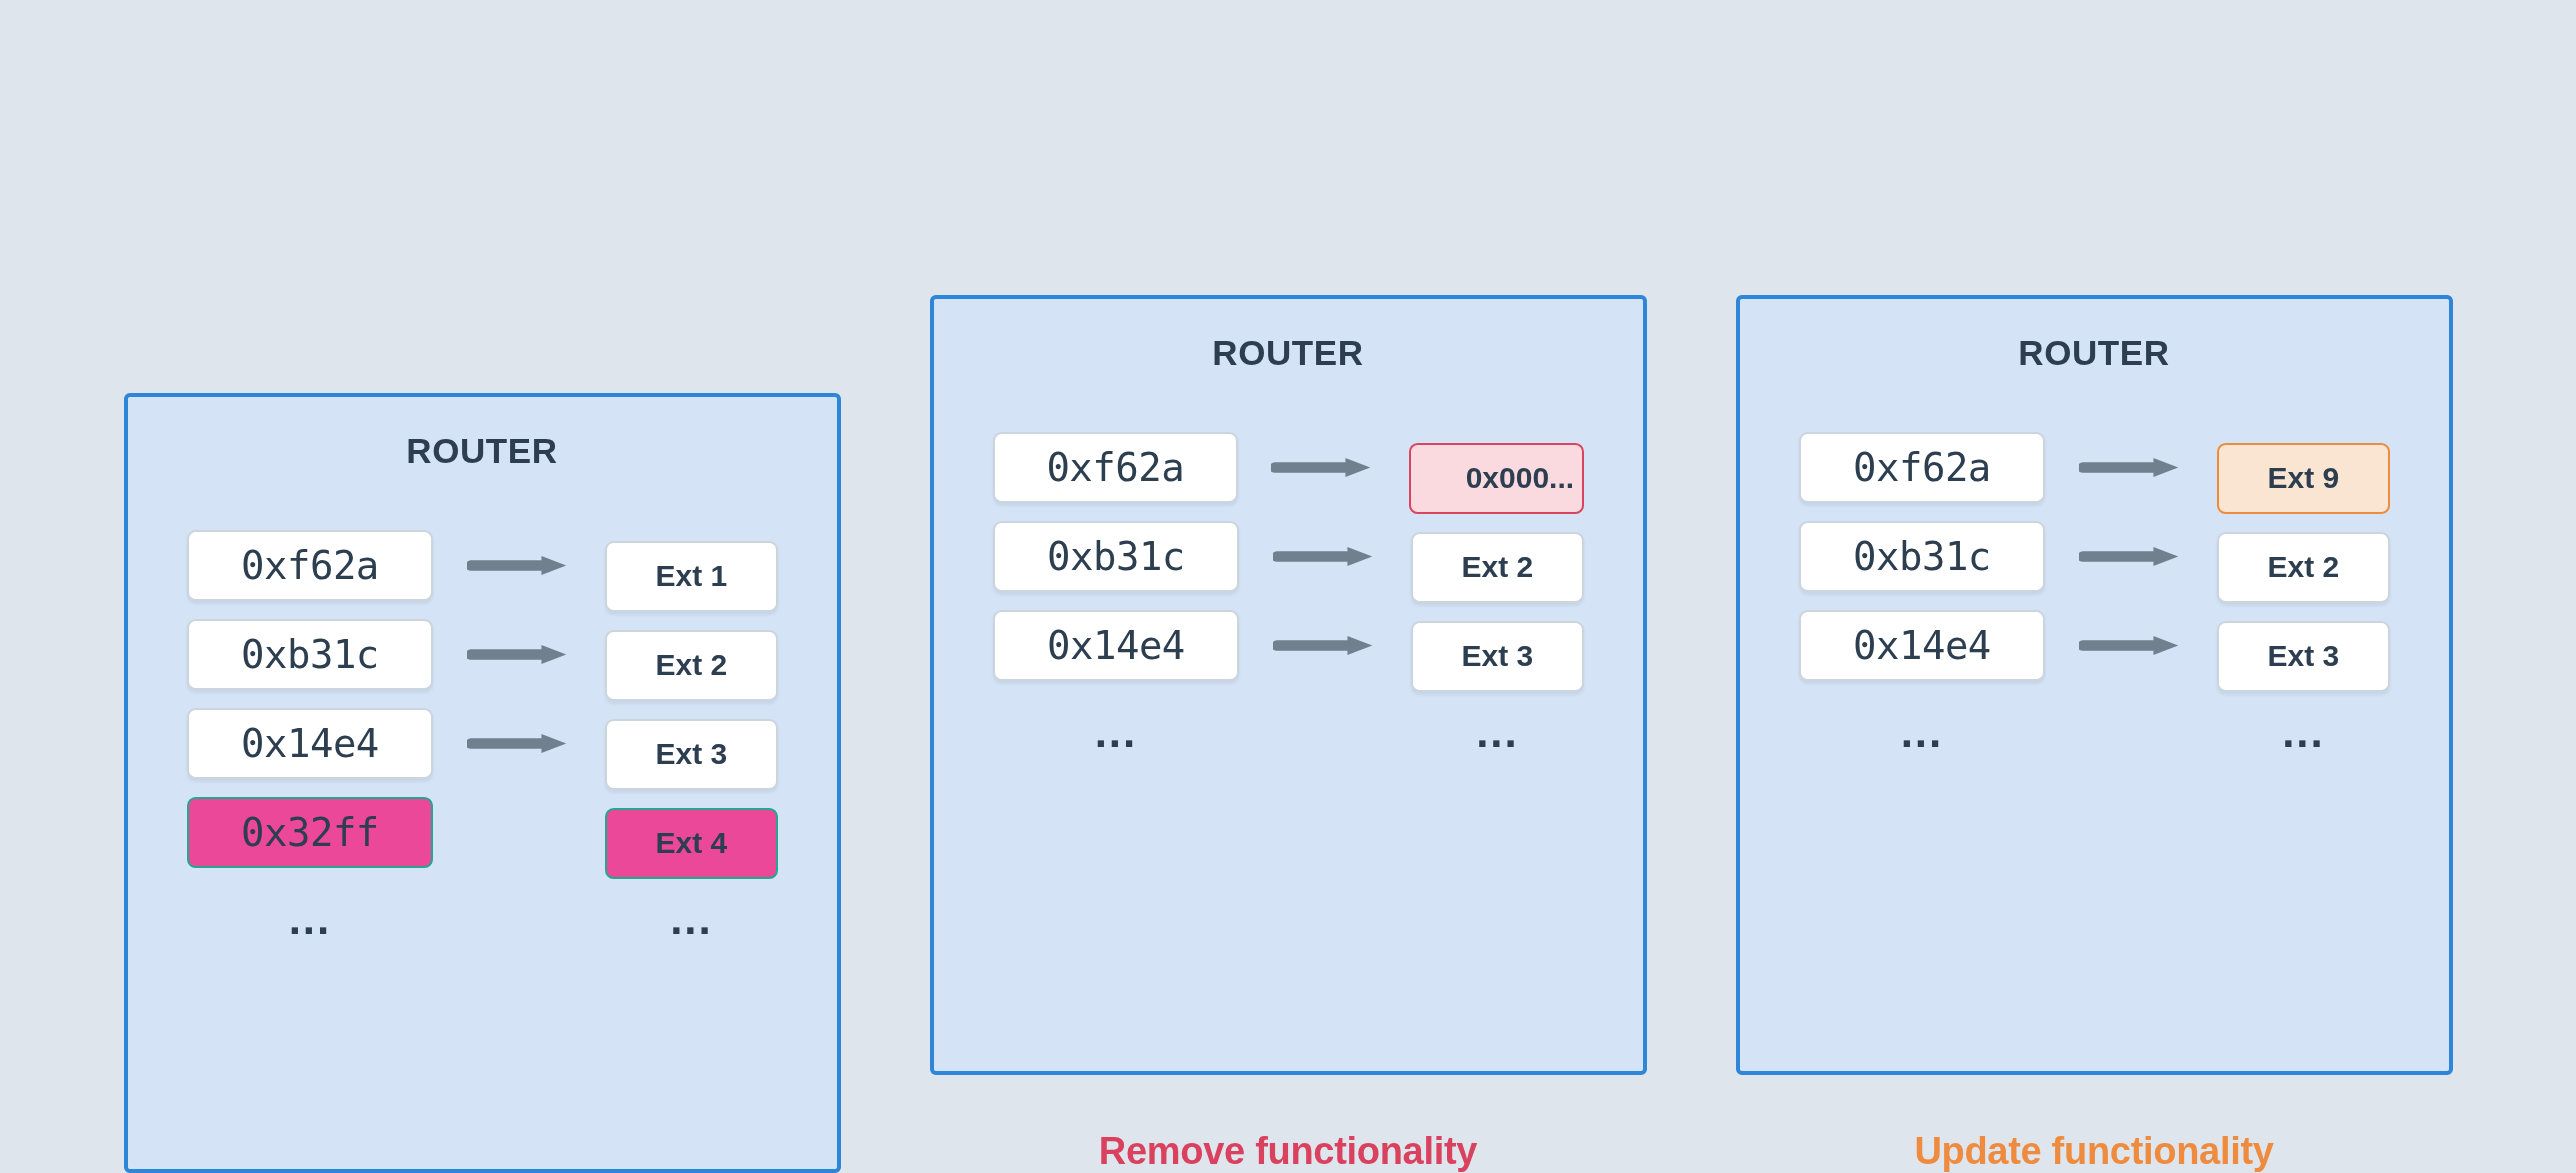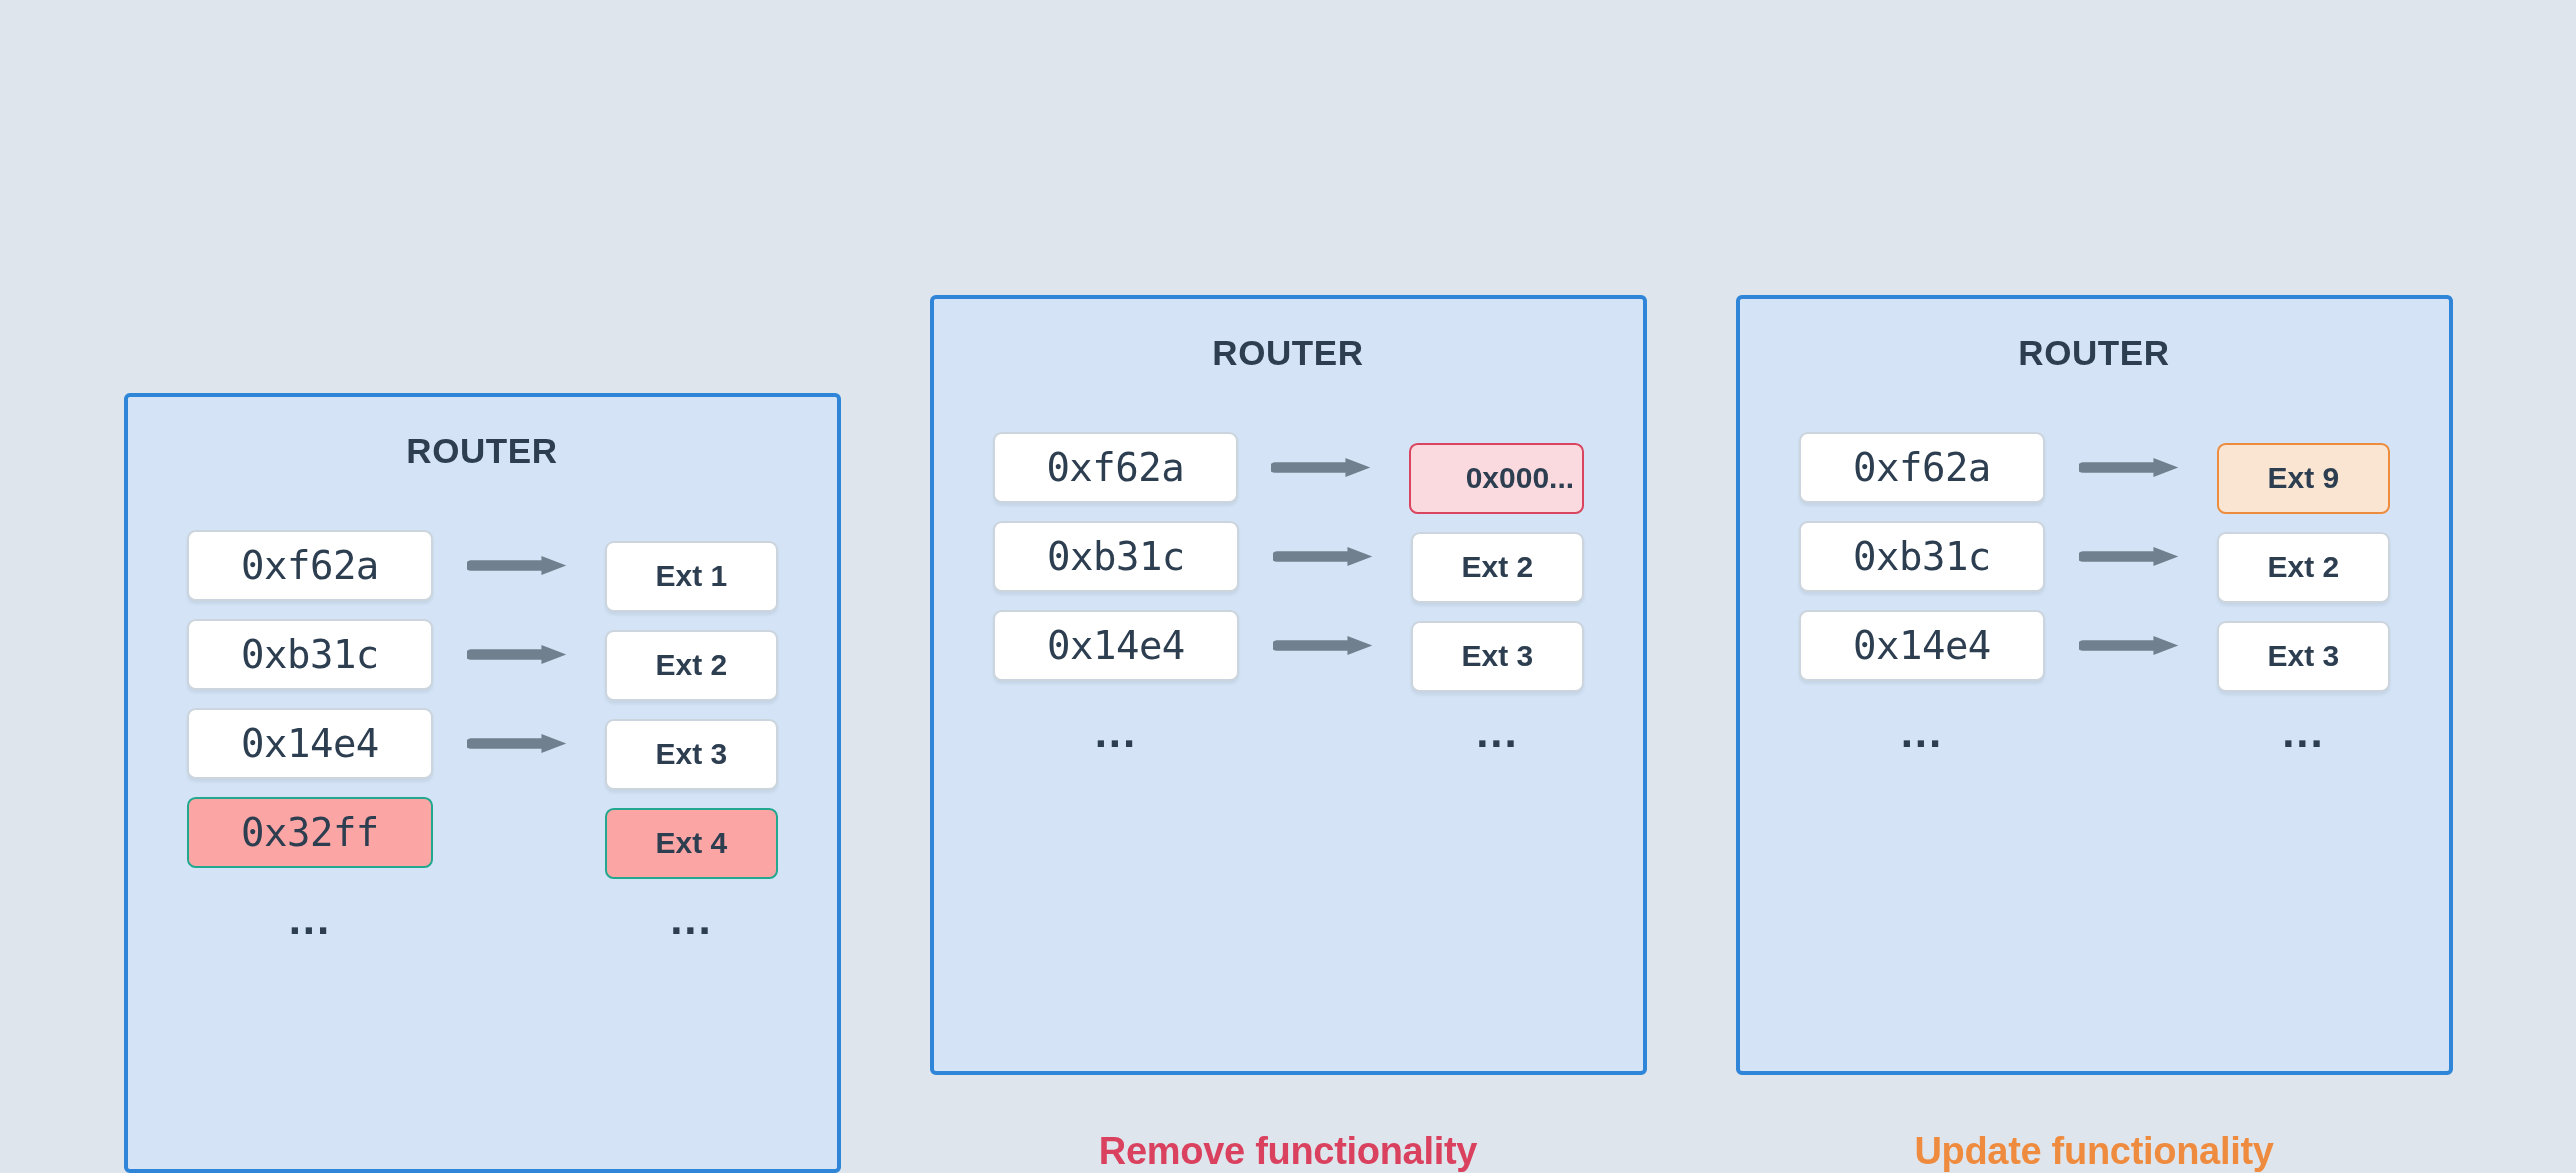--- a/index.html
+++ b/index.html
@@ -90,21 +90,21 @@
   .box-ext {
     width: 182px;
     font-family: "Liberation Sans", sans-serif;
     font-size: 30px;
     font-weight: bold;
     color: #2c3e50;
     margin-top: 21px;
   }
 
   .box.hl-green {
-    background: #fca5a5;
+    background: #ec4899;
     border-color: #23a890;
     box-shadow: none;
   }
   .box.hl-red {
     background: #fadade;
     border-color: #d9455f;
     box-shadow: none;
     padding-left: 47px;
   }
   .box.hl-orange {

